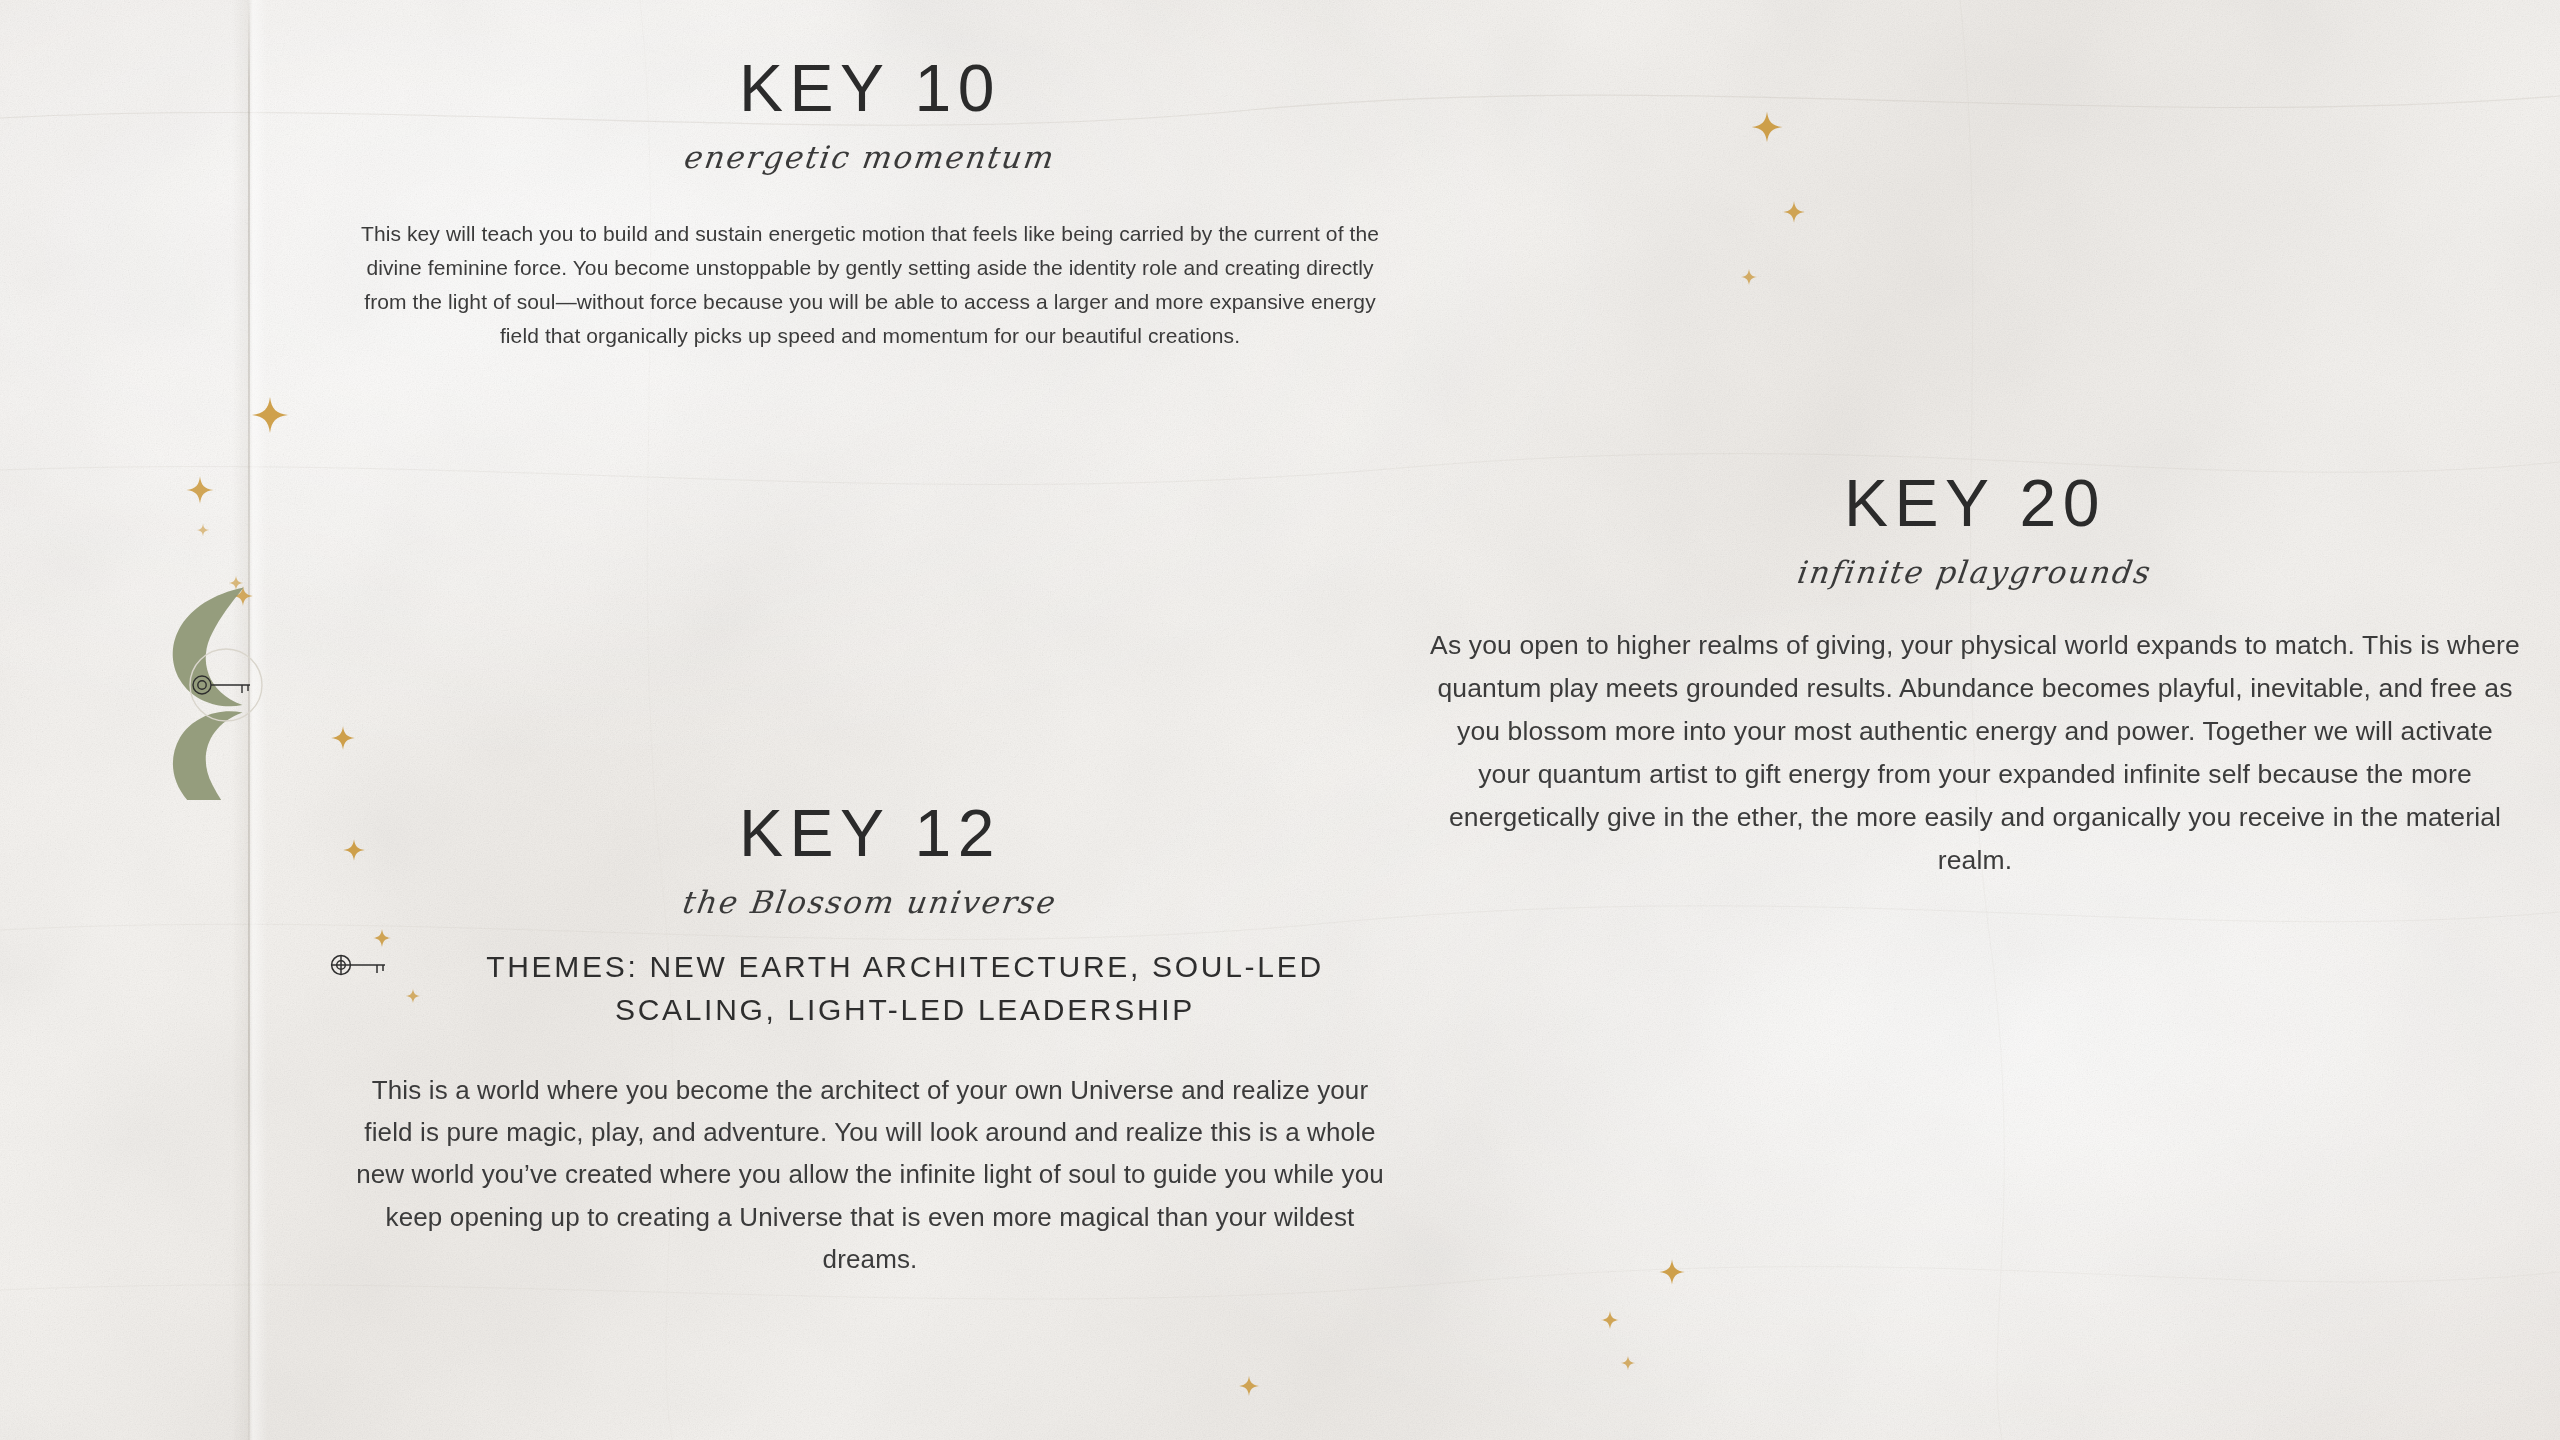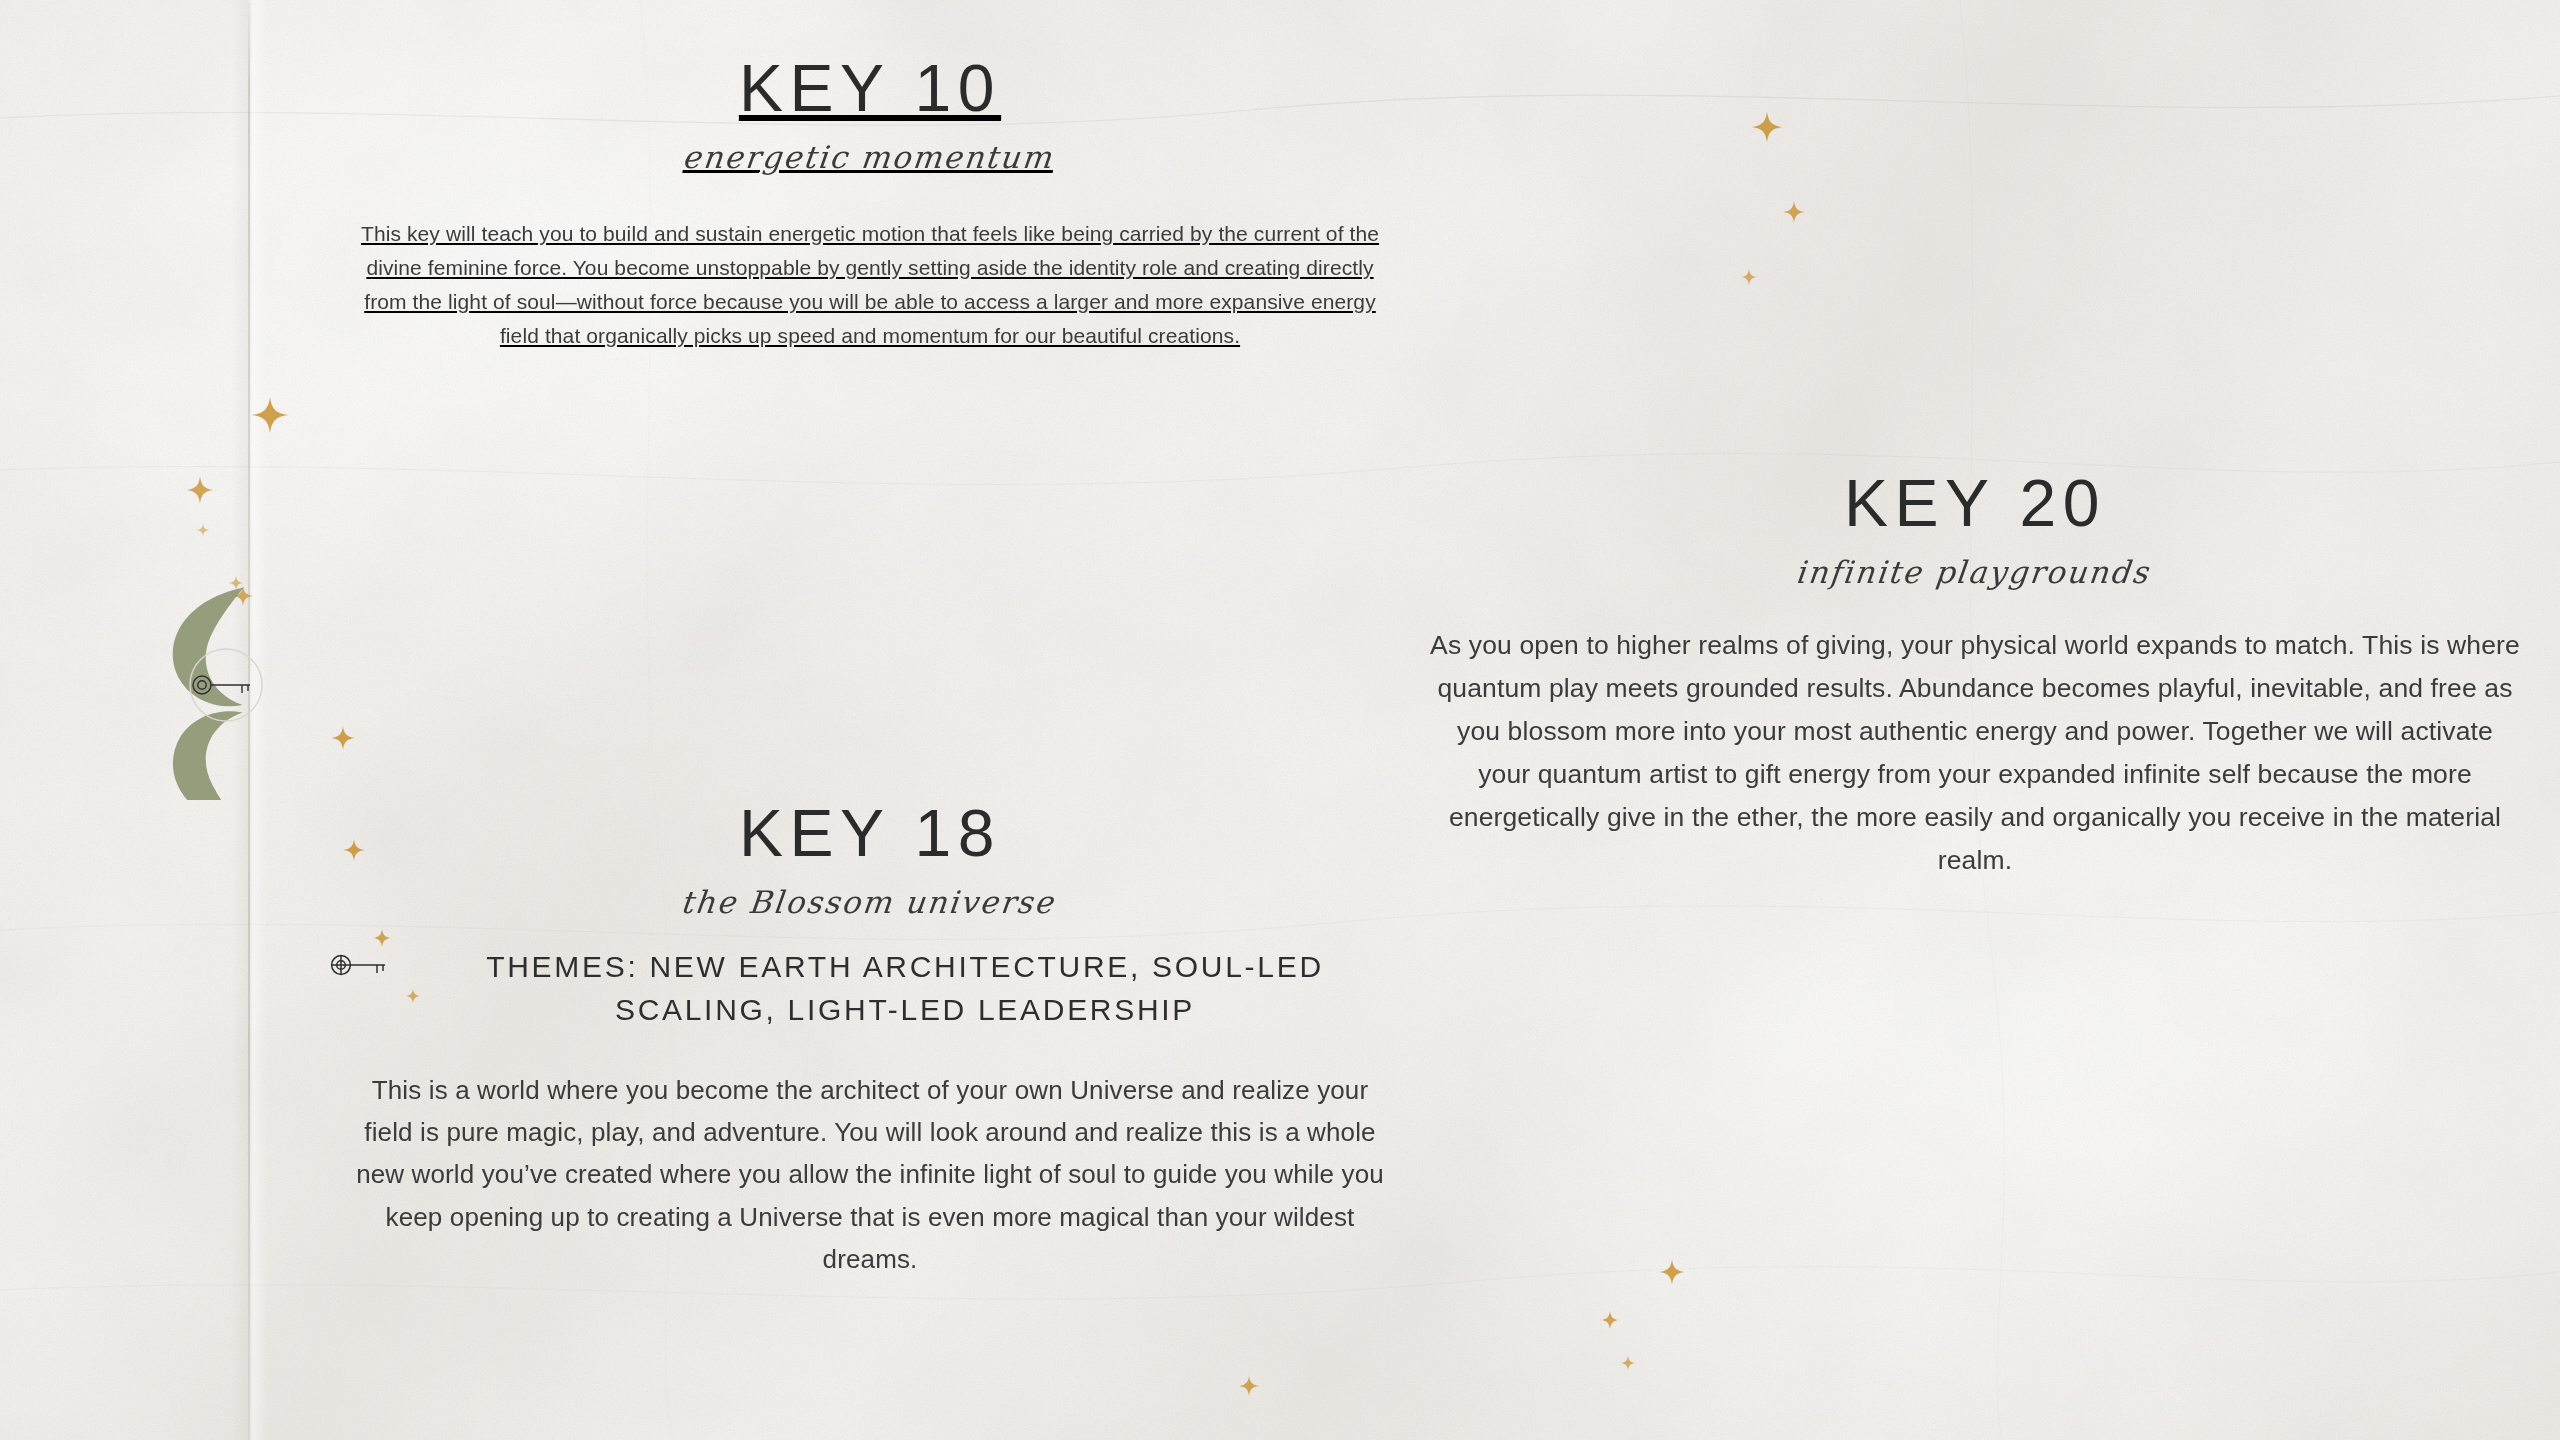--- a/index.html
+++ b/index.html
@@ -116,21 +116,21 @@
     text-transform: uppercase;
   }
   .body-text {
     font-family: "Liberation Sans", sans-serif;
     color: #3b3b3b;
     line-height: 1.62;
     letter-spacing: 0.005em;
   }
 
   
-  #key10 { left: 330px; top: 55px; width: 1080px; text-decoration: underline; }
+  #key10 { left: 330px; top: 55px; width: 1080px; }
   #key10 .key-title { font-size: 66px; }
   #key10 .key-subtitle { font-size: 31px; margin-top: 18px; }
   #key10 .themes-row { margin-top: 26px; }
   #key10 .themes-text { font-size: 30px; max-width: 1010px; }
   #key10 .body-text { font-size: 21px; margin-top: 42px; padding: 0 25px; }
 
   
   #key12 { left: 330px; top: 800px; width: 1080px; }
   #key12 .key-title { font-size: 66px; }
   #key12 .key-subtitle { font-size: 31px; margin-top: 18px; }
@@ -248,21 +248,21 @@
   </g>
 </svg>
 
 <div class="key-block" id="key10">
   <div class="key-title">KEY 10</div>
   <div class="key-subtitle">energetic momentum</div>
   <div class="body-text">This key will teach you to build and sustain energetic motion that feels like being carried by the current of the divine feminine force. You become unstoppable by gently setting aside the identity role and creating directly from the light of soul—without force because you will be able to access a larger and more expansive energy field that organically picks up speed and momentum for our beautiful creations.</div>
 </div>
 
 <div class="key-block" id="key12">
-  <div class="key-title">KEY 18</div>
+  <div class="key-title">KEY 12</div>
   <div class="key-subtitle">the Blossom universe</div>
   <div class="themes-row">
     <svg class="key-icon" width="58" height="30" viewBox="0 0 58 30">
       <g stroke="#2e2e2e" stroke-width="1.5" fill="none">
         <circle cx="11" cy="15" r="9.4"></circle>
         <circle cx="11" cy="15" r="4.3"></circle>
         <line x1="11" y1="5.6" x2="11" y2="24.4"></line>
         <line x1="1.6" y1="15" x2="20.4" y2="15"></line>
         <line x1="20.4" y1="15" x2="55" y2="15"></line>
         <line x1="47" y1="15" x2="47" y2="23"></line>

